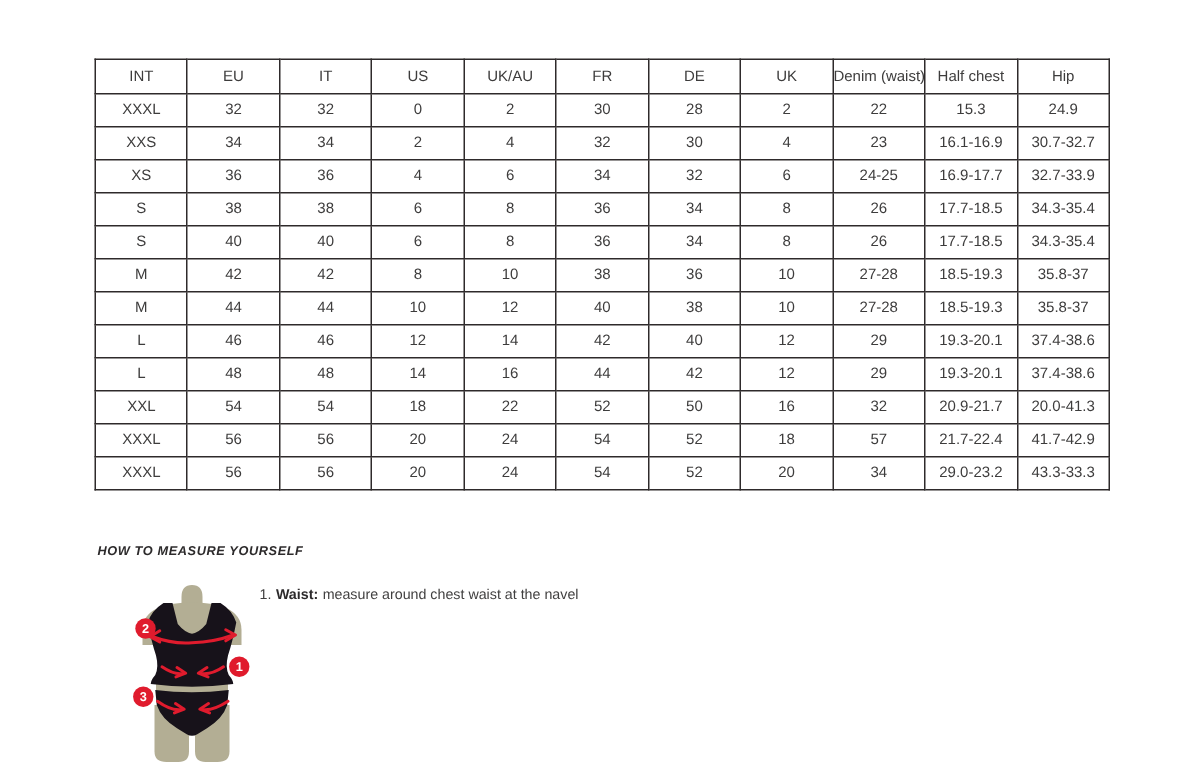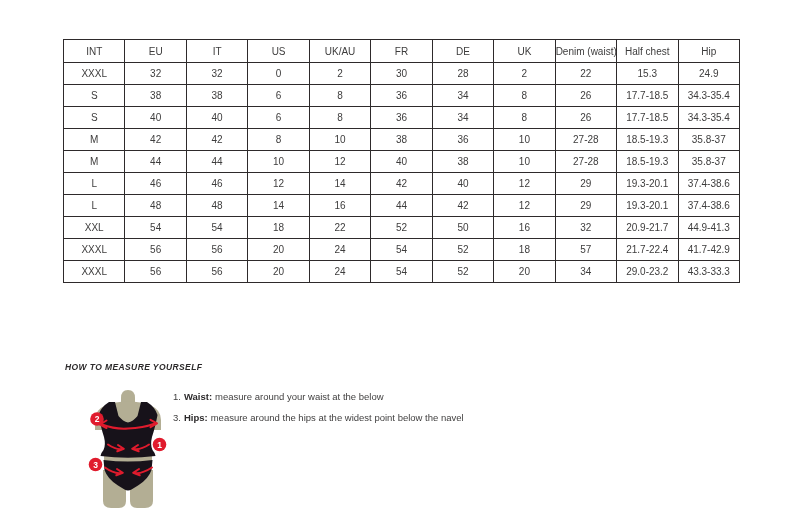--- a/index.html
+++ b/index.html
@@ -72,20 +72,46 @@
           <td>0</td>
           <td>2</td>
           <td>30</td>
           <td>28</td>
           <td>2</td>
           <td>22</td>
           <td>15.3</td>
           <td>24.9</td>
         </tr>
         <tr>
+          <td>XXS</td>
+          <td>34</td>
+          <td>34</td>
+          <td>2</td>
+          <td>4</td>
+          <td>32</td>
+          <td>30</td>
+          <td>4</td>
+          <td>23</td>
+          <td>16.1-16.9</td>
+          <td>30.7-32.7</td>
+        </tr>
+        <tr>
+          <td>XS</td>
+          <td>36</td>
+          <td>36</td>
+          <td>4</td>
+          <td>6</td>
+          <td>34</td>
+          <td>32</td>
+          <td>6</td>
+          <td>24-25</td>
+          <td>16.9-17.7</td>
+          <td>32.7-33.9</td>
+        </tr>
+        <tr>
           <td>S</td>
           <td>38</td>
           <td>38</td>
           <td>6</td>
           <td>8</td>
           <td>36</td>
           <td>34</td>
           <td>8</td>
           <td>26</td>
           <td>17.7-18.5</td>
@@ -160,21 +186,21 @@
           <td>XXL</td>
           <td>54</td>
           <td>54</td>
           <td>18</td>
           <td>22</td>
           <td>52</td>
           <td>50</td>
           <td>16</td>
           <td>32</td>
           <td>20.9-21.7</td>
-          <td>44.9-41.3</td>
+          <td>20.0-41.3</td>
         </tr>
         <tr>
           <td>XXXL</td>
           <td>56</td>
           <td>56</td>
           <td>20</td>
           <td>24</td>
           <td>54</td>
           <td>52</td>
           <td>18</td>
@@ -245,20 +271,17 @@
       </g>
       <g>
         <circle cx="20.5" cy="78.5" r="6.8" fill="#e01b2d"></circle>
         <text x="20.5" y="81.5" text-anchor="middle" font-size="8.5" font-weight="bold" fill="#ffffff" font-family="Liberation Sans, sans-serif">3</text>
       </g>
     </svg>
   </div>
 
   <div class="measure-list">
     <div class="measure-item">
-      <span class="num">1.</span><span class="lbl">Waist:</span><span class="txt">measure around your waist at the below</span>
-    </div>
-    <div class="measure-item">
-      <span class="num">3.</span><span class="lbl">Hips:</span><span class="txt">measure around the hips at the widest point below the navel</span>
+      <span class="num">1.</span><span class="lbl">Waist:</span><span class="txt">measure around chest waist at the navel</span>
     </div>
   </div>
 
 </div>
 
 </body></html>

